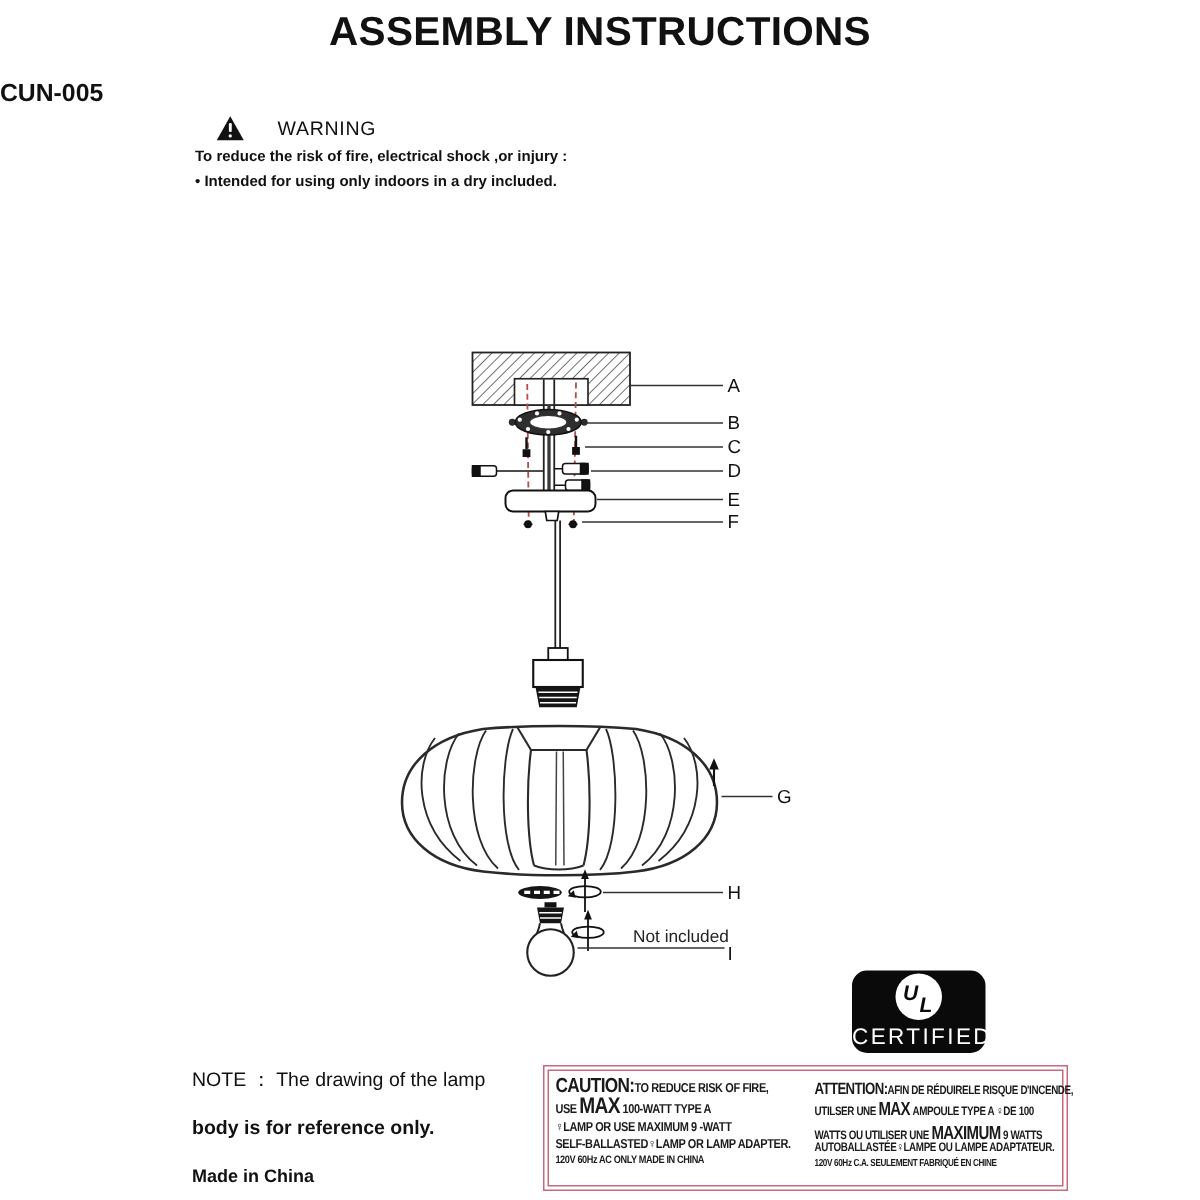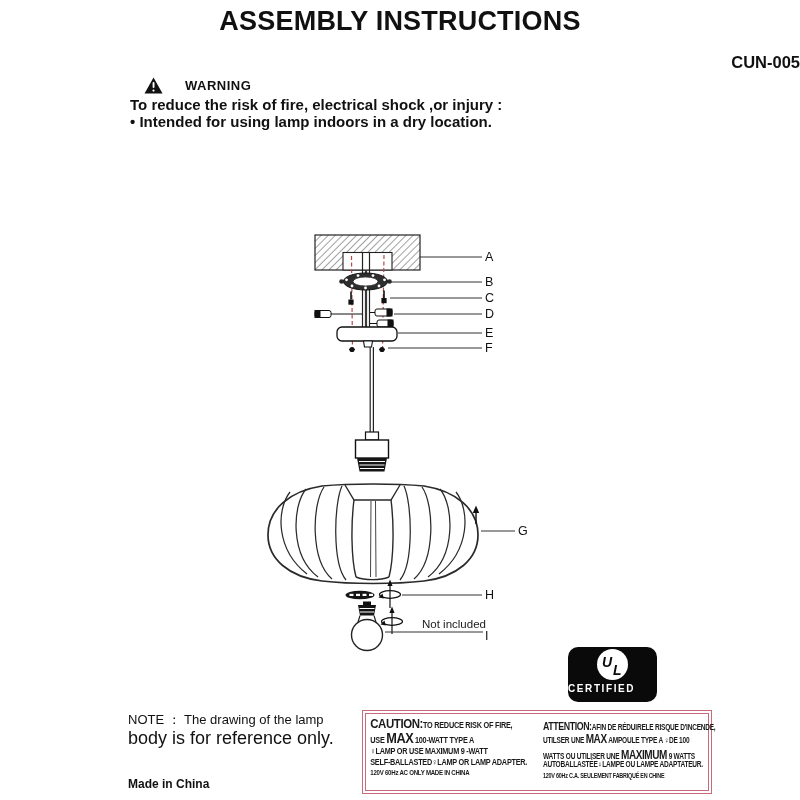--- a/index.html
+++ b/index.html
@@ -2,24 +2,24 @@
 <html><head>
 <meta charset="utf-8">
 <style>
   html,body{margin:0;padding:0;background:#ffffff;}
   .sheet{
     position:relative;width:800px;height:800px;background:#ffffff;overflow:hidden;
     font-family:"Liberation Sans","DejaVu Sans",sans-serif;color:#111;
   }
   .abs{position:absolute;}
   .page-title{top:6px;left:0;width:800px;text-align:center;font-size:27px;font-weight:bold;letter-spacing:0.2px;}
-  .model{top:53px;left:0;width:800px;text-align:right;font-size:16.5px;font-weight:bold;}
+  .model{top:53px;left:0;width:800px;text-align:left;font-size:16.5px;font-weight:bold;}
   .warn-head{top:77px;left:144px;display:flex;align-items:center;}
-  .warn-label{margin-left:22px;font-size:13px;font-weight:bold;letter-spacing:0.5px;}
-  .warn-body{top:96px;left:130px;width:585px;font-size:15px;font-weight:bold;line-height:17.2px;}
+  .warn-label{margin-left:22px;font-size:13px;font-weight:normal;letter-spacing:0.5px;}
+  .warn-body{top:96px;left:130px;width:585px;font-size:10px;font-weight:bold;line-height:17.2px;}
   .warn-body div{white-space:pre-line;}
   .diagram{top:228px;left:250px;}
   .ul-badge{top:647px;left:568px;width:89px;height:55px;background:#0a0a0a;border-radius:10px;}
   .caution{top:710px;left:362px;width:350px;height:84px;border:1.5px solid #c76b7c;background:#fff;box-sizing:border-box;padding-left:38px;}
   .caution-inner{position:absolute;top:2px;left:2px;right:2px;bottom:2px;border:1px solid #c76b7c;display:flex;}
   .ccol{padding:3px 0 0 5px;}
   .ccol-en{width:195px;transform:scaleX(0.85);transform-origin:0 0;}
   .ccol-fr{width:214px;transform:scaleX(0.80);transform-origin:0 0;margin-left:168px;position:absolute;left:5px;top:3px;}
   .cl{display:flex;align-items:baseline;white-space:nowrap;font-weight:bold;color:#1a1a1a;}
   .ls{letter-spacing:-0.3px;}
@@ -27,44 +27,44 @@
   .b15{font-size:15px;line-height:15px;letter-spacing:-0.5px;margin:0 2px;}
   .b11{font-size:11px;line-height:12px;letter-spacing:-0.5px;}
   .b12{font-size:12.5px;line-height:13px;letter-spacing:-0.5px;margin:0 2px;}
   .s85{font-size:8.6px;line-height:10px;}
   .s80{font-size:8.2px;line-height:10px;}
   .s70{font-size:7.2px;line-height:9px;}
   .s65{font-size:6.8px;line-height:9px;}
   .rowh1{height:13px;} .rowh2{height:16px;} .rowh3{height:11px;} .rowh4{height:11px;}
   .gap2{margin-right:3px;}
   .note1{top:711px;left:128px;font-size:13px;font-weight:normal;}
-  .note2{top:728px;left:128px;font-size:18px;font-weight:normal;}
+  .note2{top:744px;left:128px;font-size:13px;font-weight:bold;}
   .made{top:777px;left:128px;font-size:12px;font-weight:bold;}
-  .cert-label{position:absolute;left:0;right:0;top:36px;text-align:left;color:#fff;font-size:10px;font-weight:bold;letter-spacing:1.6px;}
+  .cert-label{position:absolute;left:0;right:0;top:36px;text-align:left;color:#fff;font-size:15px;font-weight:normal;letter-spacing:1.6px;}
 </style>
 </head>
 <body>
 
 <div class="sheet">
 
   <div class="abs page-title">ASSEMBLY INSTRUCTIONS</div>
   <div class="abs model">CUN-005</div>
 
   <div class="abs warn-head">
     <svg width="19" height="17" viewBox="0 0 19 17">
       <polygon points="9.5,0.5 18.5,16.5 0.5,16.5" fill="#111"></polygon>
       <rect x="8.6" y="5" width="1.9" height="6" rx="0.9" fill="#fff"></rect>
       <circle cx="9.5" cy="13.6" r="1.1" fill="#fff"></circle>
     </svg>
     <span class="warn-label">WARNING</span>
   </div>
 
   <div class="abs warn-body">
     <div>To reduce the risk of fire, electrical shock ,or injury :</div>
-    <div>• Intended for using lamp indoors in a dry location.</div>
+    <div>• Intended for using only indoors in a dry included.</div>
   </div>
 
   <svg class="abs diagram" width="300" height="440" viewBox="0 0 300 440">
     <defs>
       <pattern id="hatch" width="5" height="5" patternUnits="userSpaceOnUse" patternTransform="rotate(45)">
         <line x1="0" y1="0" x2="0" y2="5" stroke="#6d6d6d" stroke-width="1.3"></line>
       </pattern>
     </defs>
 
     <g stroke="#333" stroke-width="1">

